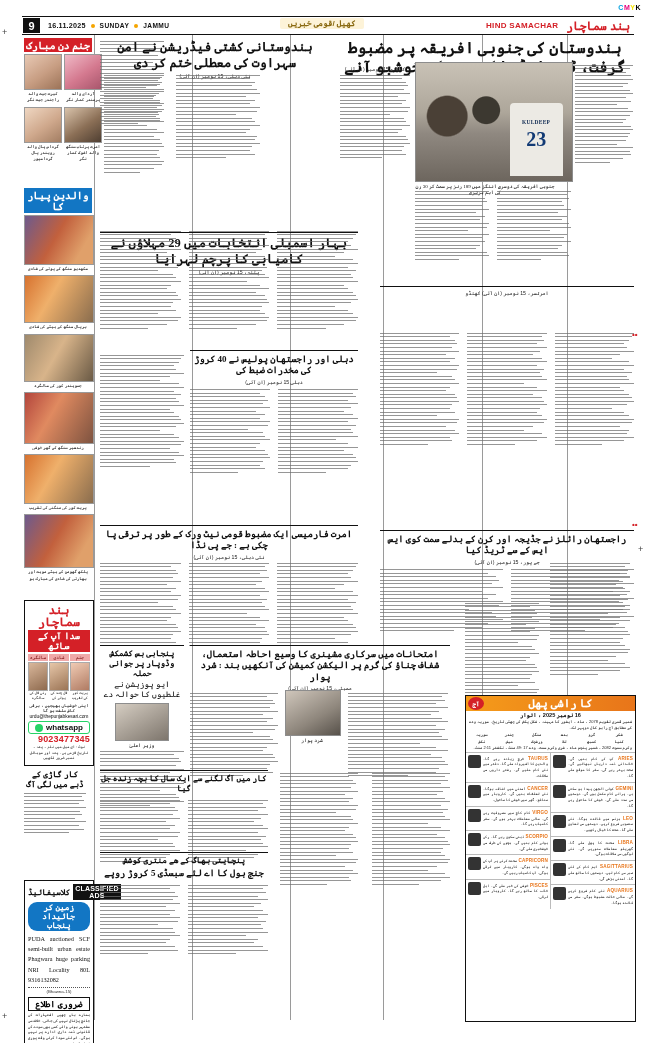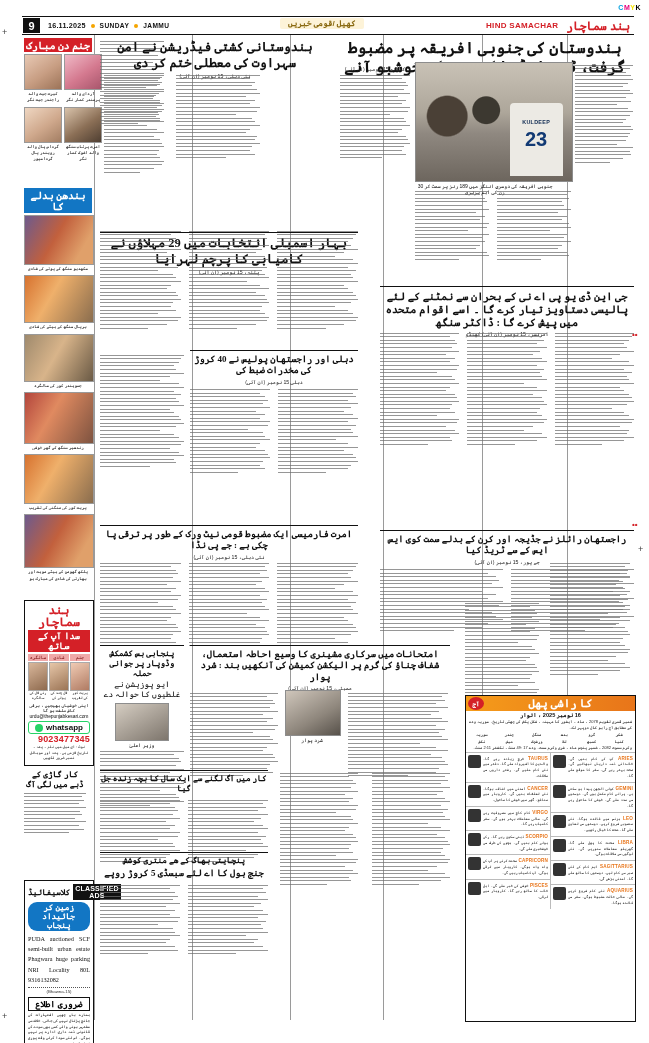--- a/index.html
+++ b/index.html
@@ -192,21 +192,21 @@
       <div style="flex:1;">
         <div class="kid g4"></div>
         <div class="kidcap">امرت پرتاب سنگھ
 والد اشوک کمار
 نگر</div>
       </div>
     </div>
   </div>
 
   <div class="col" style="left:24px;top:188px;width:68px;">
-    <div class="sb-title sb-blue">بندھن بدلے کا</div>
+    <div class="sb-title sb-blue">والدین پیار کا</div>
 
     <div style="margin-top:2px;">
       <div class="couple" style="width:68px;height:48px;"></div>
       <div class="kidcap">سکھدیو سنگھ کے پوتے کی شادی</div>
     </div>
     <div style="margin-top:3px;">
       <div class="couple c2" style="width:68px;height:46px;"></div>
       <div class="kidcap">ہرپال سنگھ کے بیٹے کی شادی</div>
     </div>
     <div style="margin-top:3px;">
@@ -385,21 +385,21 @@
         <div class="ln s3"></div>
         <div class="ln s2"></div>
         <div class="ln s8"></div>
     </div>
   </div>
 
   <div class="col" style="left:336px;top:38px;width:298px;">
     <div class="headline hl-xl">ہندوستان کی جنوبی افریقہ پر مضبوط گرفت، ٹیم انڈیا کو جیت کی خوشبو آنے لگی</div>
   </div>
 
-  <div class="col" style="left:415px;top:62px;width:140px;">
+  <div class="col" style="left:415px;top:62px;width:140px;font-family:Liberation Serif, serif;">
     <div class="photo ph-cricket" style="width:156px;height:118px;">
       <div class="jersey">
         <div class="nm">KULDEEP</div>
         <div class="no">23</div>
       </div>
     </div>
     <div class="capline">جنوبی افریقہ کی دوسری اننگز میں 189 رنز پر سمٹ کر 30 رن کی اہم برتری</div>
   </div>
 
   <div class="col" style="left:340px;top:64px;width:70px;">
@@ -610,21 +610,20 @@
         <div class="ln s1"></div>
           <div class="ln s4"></div>
           <div class="ln s6"></div>
           <div class="ln s8"></div>
       </div>
     </div>
   </div>
 
   <div class="col" style="left:380px;top:286px;width:254px;">
     <div class="rule-th" style="margin-bottom:3px;"></div>
-    <div class="headline hl-md">جی این ڈی یو پی اے نی کے بحران سے نمٹنے کے لئے پالیسی دستاویز تیار کرے گا ۔ اسے اقوام متحدہ میں پیش کرے گا : ڈاکٹر سنگھ</div>
     <div class="byline">امرتسر، 15 نومبر (ان آئی) کھنڈو</div>
   </div>
 
   <div class="col" style="left:380px;top:330px;width:254px;">
     <div style="display:flex;gap:8px;">
       <div style="flex:1;" class="body-lines">
         <div class="ln s1"></div>
           <div class="ln s3"></div>
           <div class="ln s2"></div>
           <div class="ln s4"></div>

